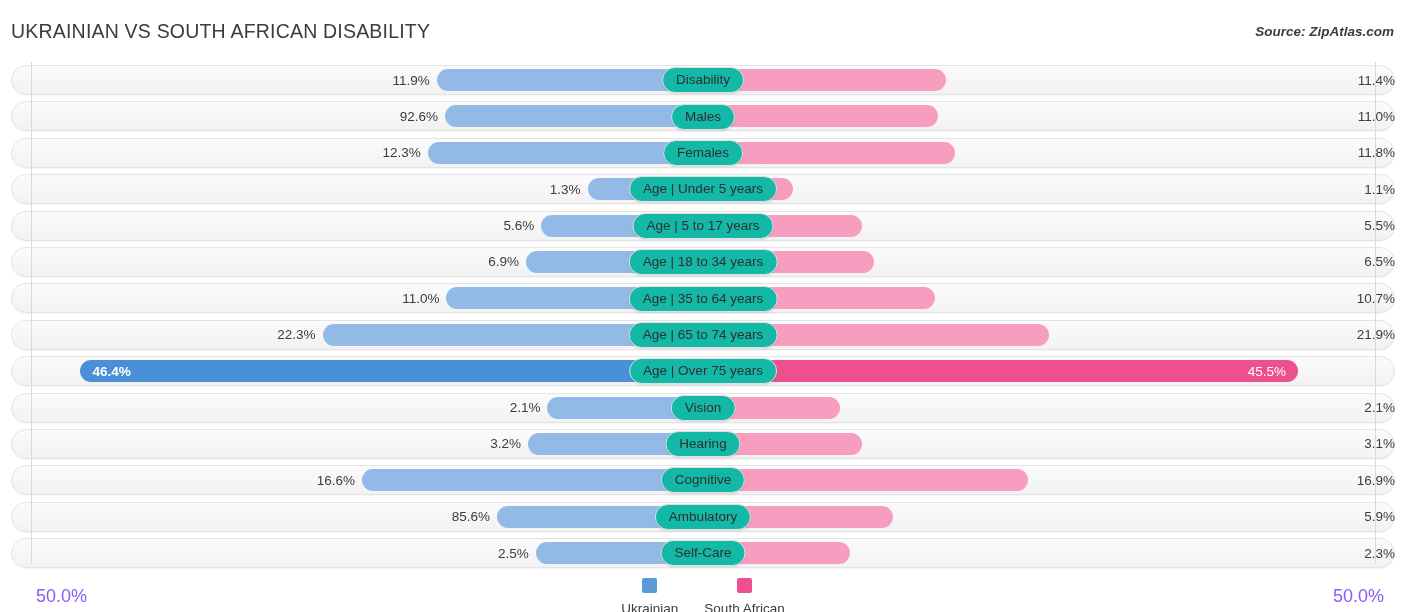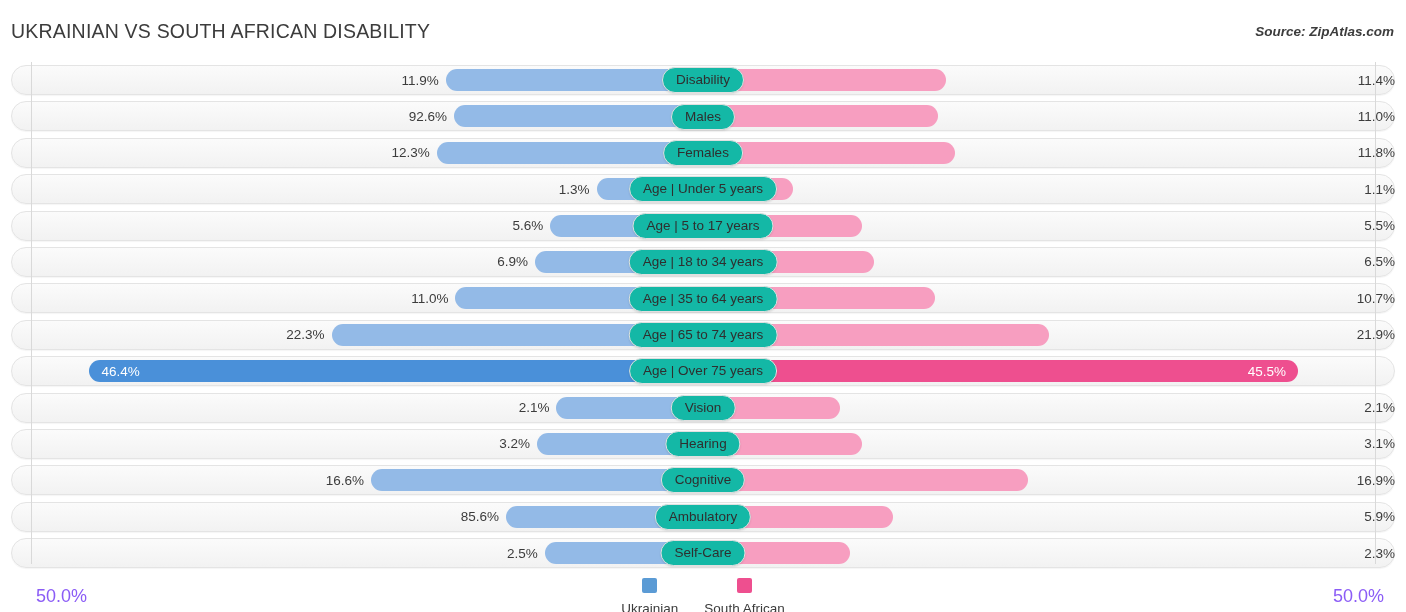--- a/index.html
+++ b/index.html
@@ -81,21 +81,21 @@
   }
 
   
   .half {
     position: absolute;
     top: 3px;
     height: 30px;
     display: flex;
     align-items: center;
   }
-  .half.left  { left: 9px;  width: 50%; justify-content: flex-end; }
+  .half.left  { left: 0;  width: 50%; justify-content: flex-end; }
   .half.right { right: 0; width: 50%; justify-content: space-between; }
 
   .bar {
     height: 22px;
     border-radius: 11px;
     position: relative;
     z-index: 2;
   }
   .bar.l {
     background: #93bae7;
@@ -303,21 +303,21 @@
           </div>
           <div class="half right">
             <div class="bar r" style="width: 52%;"></div>
             <span class="val r">21.9%</span>
           </div>
           <div class="pill">Age | 65 to 74 years</div>
         </div>
         <div class="row hl">
           <div class="track"></div>
           <div class="half left">
-            <div class="bar l" style="width: 92%;">
+            <div class="bar l" style="width: 92%; font-weight: bold;">
               <span class="val-in l">46.4%</span>
             </div>
           </div>
           <div class="half right">
             <div class="bar r" style="width: 88%;">
               <span class="val-in r">45.5%</span>
             </div>
           </div>
           <div class="pill">Age | Over 75 years</div>
         </div>

